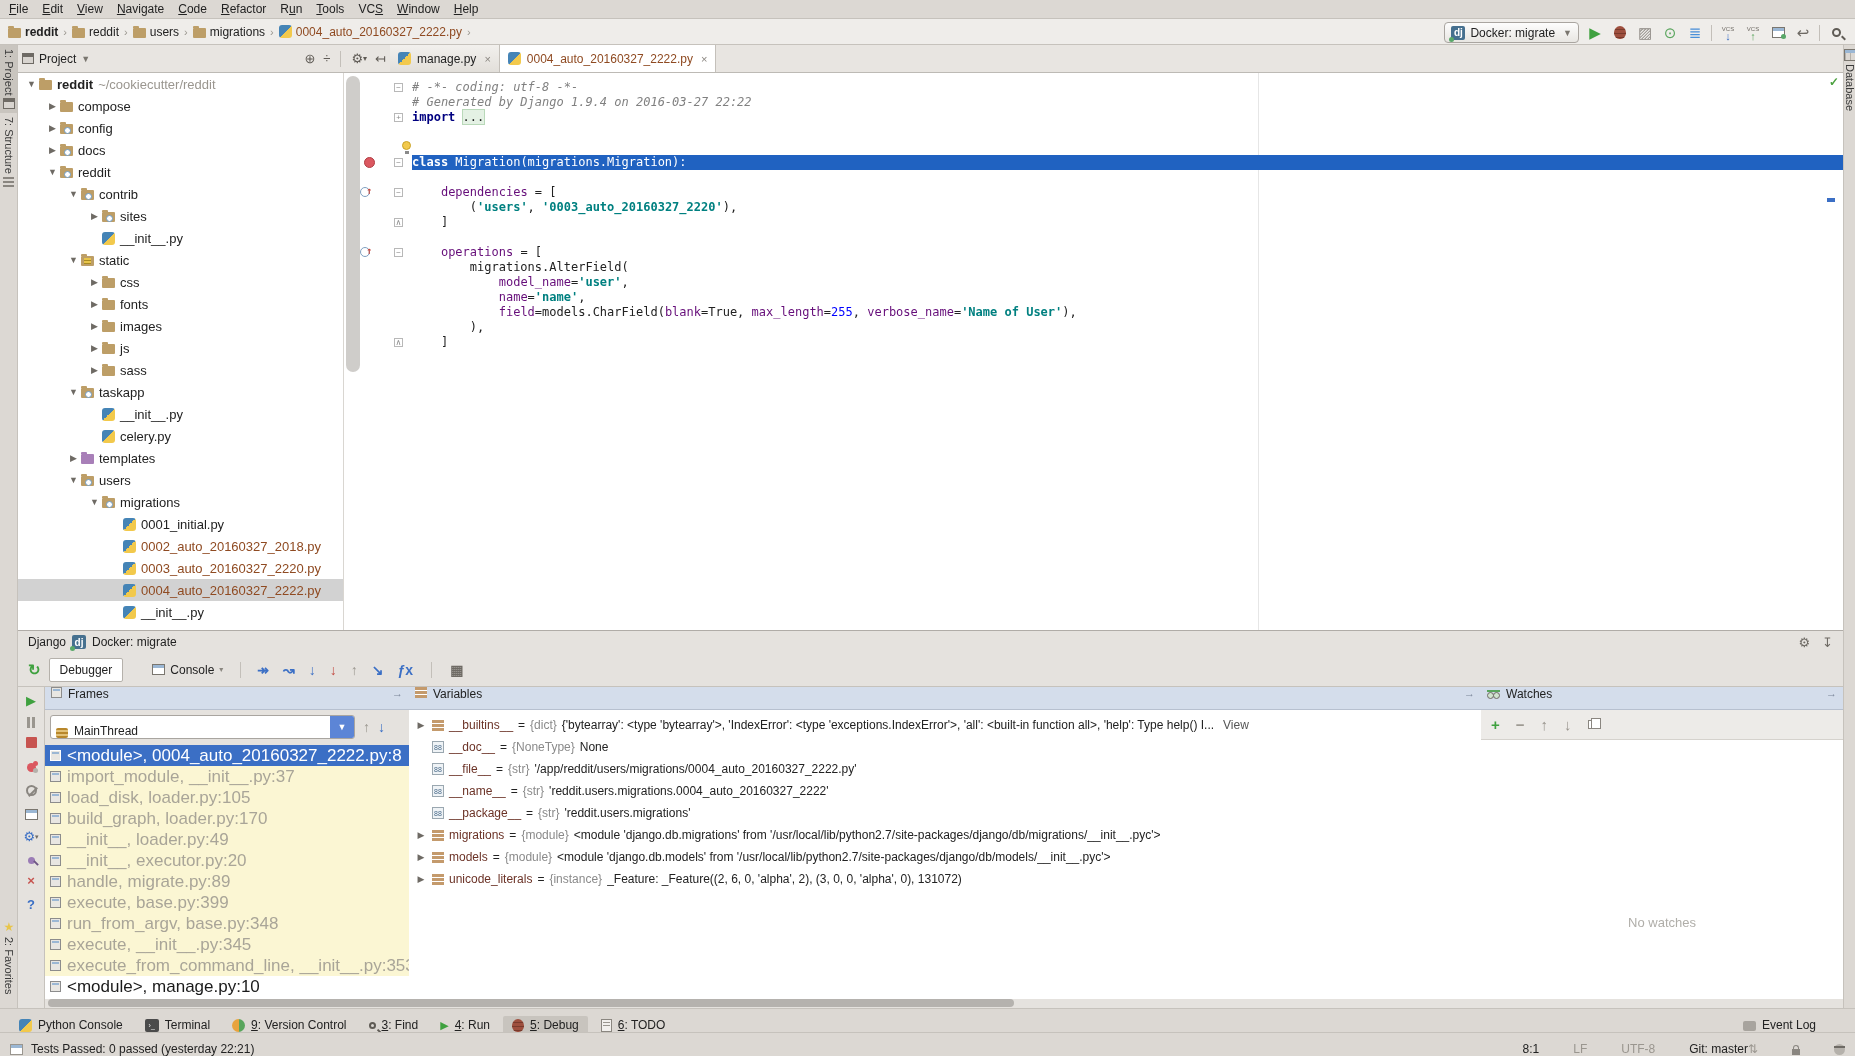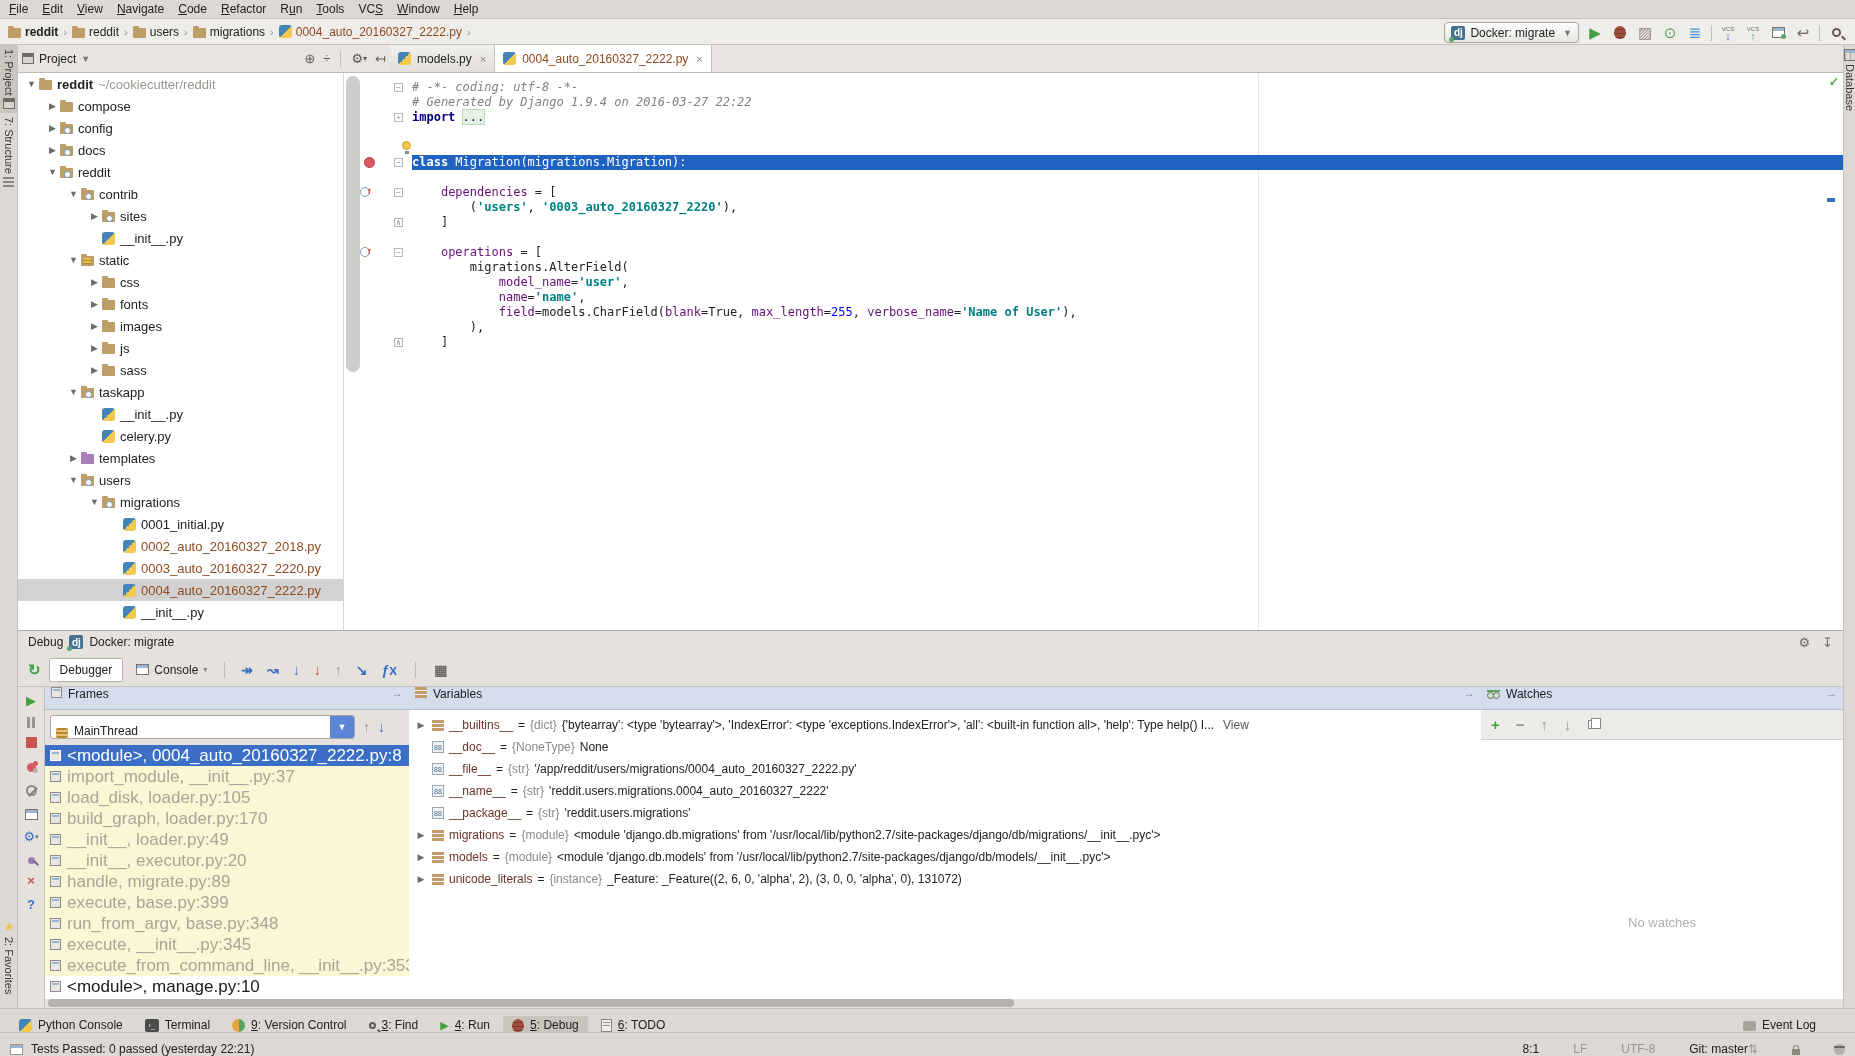--- a/index.html
+++ b/index.html
@@ -317,21 +317,21 @@
         <span class="g" style="font-size:13px;">⊕</span>
         <span class="g" style="font-size:13px;">÷</span>
         <span class="vsep"></span>
         <span class="g" style="font-size:13px;">⚙<span style="font-size:8px;">▾</span></span>
         <span class="g" style="font-size:13px;">↤</span>
       </div>
     </div>
     <div id="editor-tabs">
         <div class="etab">
           <span class="ic i-py"></span>
-          <span>models.py</span>
+          <span>manage.py</span>
           <span class="x">×</span>
         </div>
         <div class="etab active">
           <span class="ic i-py"></span>
           <span class="vcs-col">0004_auto_20160327_2222.py</span>
           <span class="x">×</span>
         </div>
       </div>
   </div>
 
@@ -538,31 +538,31 @@
         <div class="line"><span class="gut"></span><span class="code-text"><span>            </span><span class="c-kwarg">field</span><span>=models.CharField(</span><span class="c-kwarg">blank</span><span>=True, </span><span class="c-kwarg">max_length</span><span>=</span><span class="c-num">255</span><span>, </span><span class="c-kwarg">verbose_name</span><span>=</span><span class="c-str">'Name of User'</span><span>),</span></span></div>
         <div class="line"><span class="gut"></span><span class="code-text"><span>        ),</span></span></div>
         <div class="line"><span class="gut"><span class="fold">∧</span></span><span class="code-text"><span>    ]</span></span></div>
       </div>
     <div id="ed-check">✓</div>
     <div id="ed-stripe-mark"></div>
   </div>
 
   <div id="debug">
     <div id="dbg-title">
-      <span>Debug</span>
+      <span>Django</span>
       <span class="ic i-dj">dj</span>
       <span>Docker: migrate</span>
       <span class="right">
         <span class="g" style="font-size:13px;">⚙</span>
         <span class="g" style="font-size:13px;">↧</span>
       </span>
     </div>
     <div id="dbg-tabs">
       <span class="g" style="color:#3FA13F; font-weight:bold; font-size:15px; margin:0 4px;">↻</span>
-      <span id="dbg-tabs-list" style="display:flex; gap:2px;text-align:right;">
+      <span id="dbg-tabs-list" style="display:flex; gap:18px;text-align:right;">
           <span class="dtab active">
             <span>Debugger</span>
           </span>
           <span class="dtab">
             <span class="ic i-win"></span>
             <span>Console</span>
             <span class="darr">▾</span>
           </span>
         </span>
       <span class="vsep"></span>

